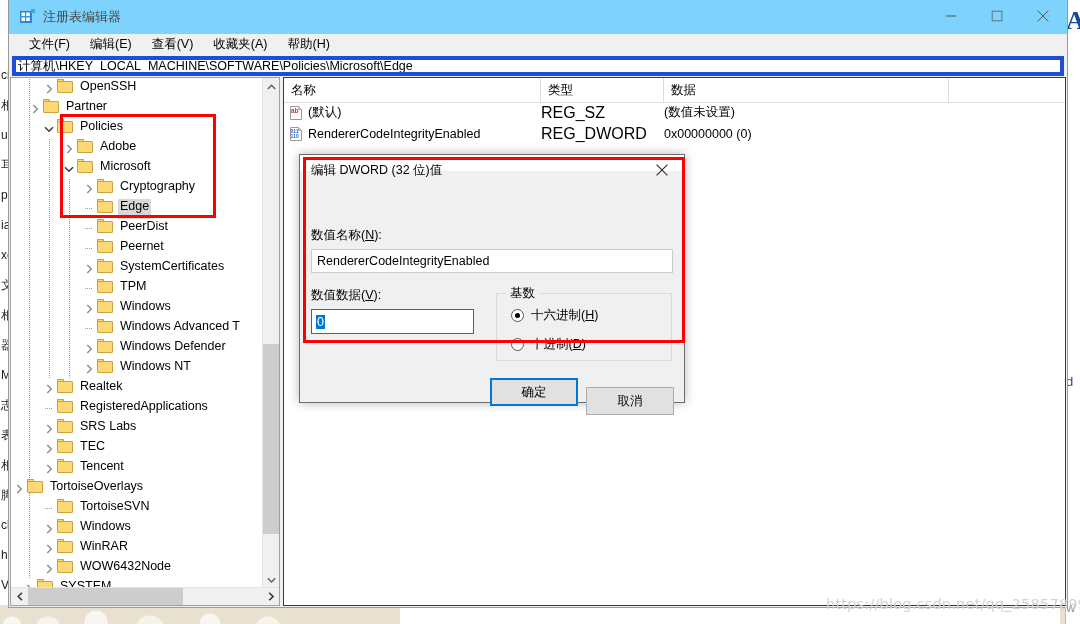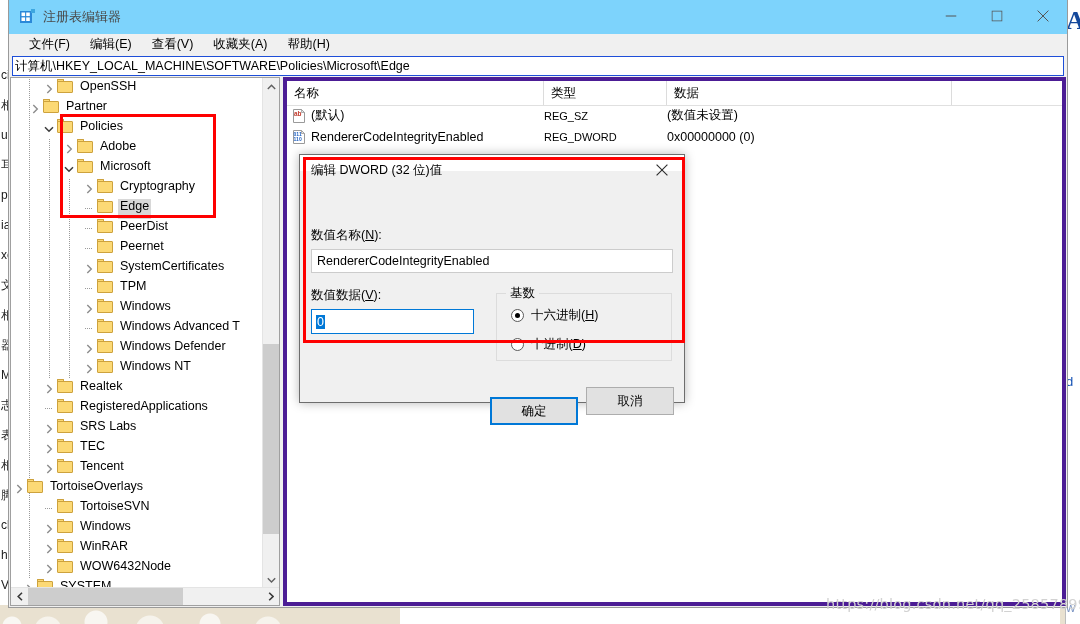--- a/index.html
+++ b/index.html
@@ -63,21 +63,21 @@
   .cap-btn svg{position:absolute;left:50%;top:50%;transform:translate(-50%,-50%);}
   #btn-min{right:93px;}
   #btn-max{right:47px;}
   #btn-close{right:1px;}
   
   #menubar{height:22px;background:#f0f0f0;padding-left:10px;display:flex;align-items:center;gap:0;}
   .menu-item{padding:2px 10px 3px 10px;font-size:12.5px;color:#000;cursor:default;white-space:nowrap;}
   
   #addrbar{height:21px;background:#f0f0f0;padding:0 3px;}
   #addrbox{
-    height:20px;border:1px solid #1d4ed8;background:#fff;
+    height:20px;border:4px solid #1d4ed8;background:#fff;
     display:flex;align-items:center;padding:0 2px;box-sizing:border-box;
     font-size:12.5px;color:#000;white-space:nowrap;overflow:hidden;
   }
   
   #content{position:absolute;left:1px;top:77px;right:1px;bottom:1px;display:flex;background:#f0f0f0;}
   #leftpane{
     width:270px;background:#fff;border:1px solid #a0a0a0;box-sizing:border-box;
     position:relative;overflow:hidden;margin-right:3px;
   }
   #tree{position:absolute;left:0;top:0;right:16px;bottom:17px;overflow:hidden;padding-top:1px;}
@@ -98,32 +98,32 @@
   
   #tree-vscroll{position:absolute;right:0;top:0;width:16px;bottom:17px;background:#f0f0f0;border-left:1px solid #e4e4e4;}
   .sb-arrow{width:16px;height:17px;display:flex;align-items:center;justify-content:center;background:#f0f0f0;}
   #tree-vthumb{position:absolute;left:0;width:16px;background:#cdcdcd;}
   #tree-hscroll{position:absolute;left:0;right:0;bottom:0;height:17px;background:#f0f0f0;border-top:1px solid #e4e4e4;display:flex;}
   .sb-arrow-h{width:17px;height:17px;display:flex;align-items:center;justify-content:center;flex:0 0 17px;background:#f0f0f0;}
   #tree-hthumb{height:17px;background:#cdcdcd;}
   #tree-htrack{flex:1;position:relative;}
   
   #rightpane{
-    flex:1;background:#fff;border:4px solid #4c1d95;box-sizing:border-box;
+    flex:1;background:#fff;border:1px solid #4c1d95;box-sizing:border-box;
     position:relative;overflow:hidden;
   }
   #collist{position:absolute;left:0;top:0;right:0;height:24px;background:#fff;border-bottom:1px solid #e0e0e0;}
   .colhdr{position:absolute;top:0;height:24px;display:flex;align-items:center;
     font-size:12.5px;color:#000;padding-left:7px;box-sizing:border-box;
     border-right:1px solid #dcdcdc;cursor:default;}
   #rows{position:absolute;left:0;top:24px;right:0;bottom:0;}
   .vrow{height:21px;display:flex;align-items:center;cursor:default;position:relative;}
   .vrow .vicon{width:16px;height:16px;margin-left:4px;margin-right:4px;flex:0 0 16px;position:relative;}
   .vname{font-size:12.5px;color:#000;white-space:nowrap;}
-  .vtype{position:absolute;left:257px;font-size:11px;color:#000;white-space:nowrap;}
+  .vtype{position:absolute;left:257px;font-size:16px;color:#000;white-space:nowrap;}
   .vdata{position:absolute;left:380px;font-size:12.5px;color:#000;white-space:nowrap;}
 
   
   #dialog{
     position:absolute;left:299px;top:154px;width:386px;height:249px;
     background:#f0f0f0;border:1px solid #6d6d6d;box-sizing:border-box;
     box-shadow:0 0 10px rgba(0,0,0,.28);
   }
   #dlg-title{height:16px;background:#fff;position:relative;}
   #dlg-title-text{position:absolute;left:11px;top:7px;font-size:12.5px;color:#000;}
@@ -151,21 +151,21 @@
   .radio-row{position:absolute;display:flex;align-items:center;cursor:default;}
   .radio{width:13px;height:13px;border:1px solid #5a5a5a;border-radius:50%;box-sizing:border-box;background:#fff;position:relative;margin-right:7px;flex:0 0 13px;}
   .radio.on::after{content:"";position:absolute;left:3px;top:3px;width:5px;height:5px;border-radius:50%;background:#000;}
   .radio-label{font-size:12.5px;color:#000;}
   .dlg-btn{
     position:absolute;width:88px;height:28px;background:#e1e1e1;
     border:1px solid #adadad;box-sizing:border-box;
     display:flex;align-items:center;justify-content:center;
     font-size:12.5px;color:#000;cursor:default;
   }
-  #btn-ok{left:190px;top:212px;border:2px solid #0078d7;background:#e1e1e1;}
+  #btn-ok{left:190px;top:193px;border:2px solid #0078d7;background:#e1e1e1;}
   #btn-cancel{left:286px;top:202px;}
 
   
   .redbox{position:absolute;border:3px solid #fe0000;box-sizing:border-box;pointer-events:none;}
   #redbox-tree{left:60px;top:114px;width:156px;height:104px;}
   #redbox-dialog{left:303px;top:157px;width:382px;height:186px;}
 
   
   #watermark{
     position:absolute;left:826px;top:596px;font-size:14.5px;color:#d2d2d2;

